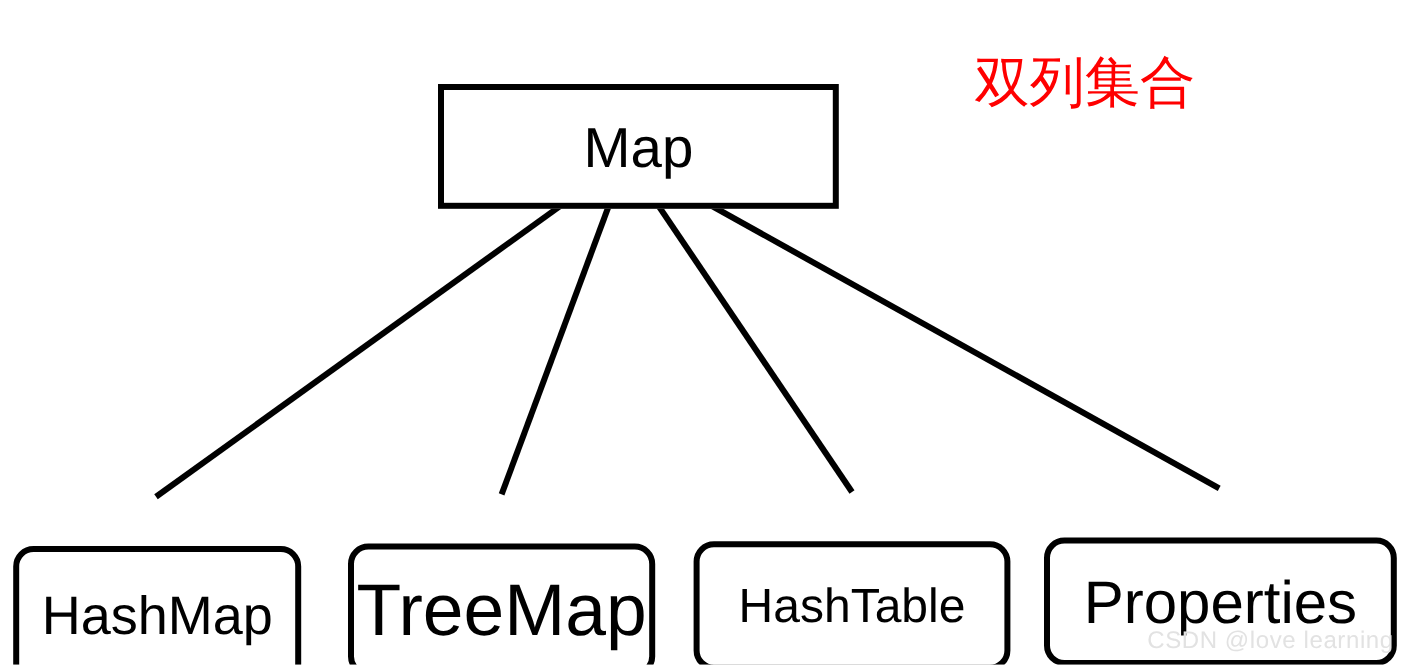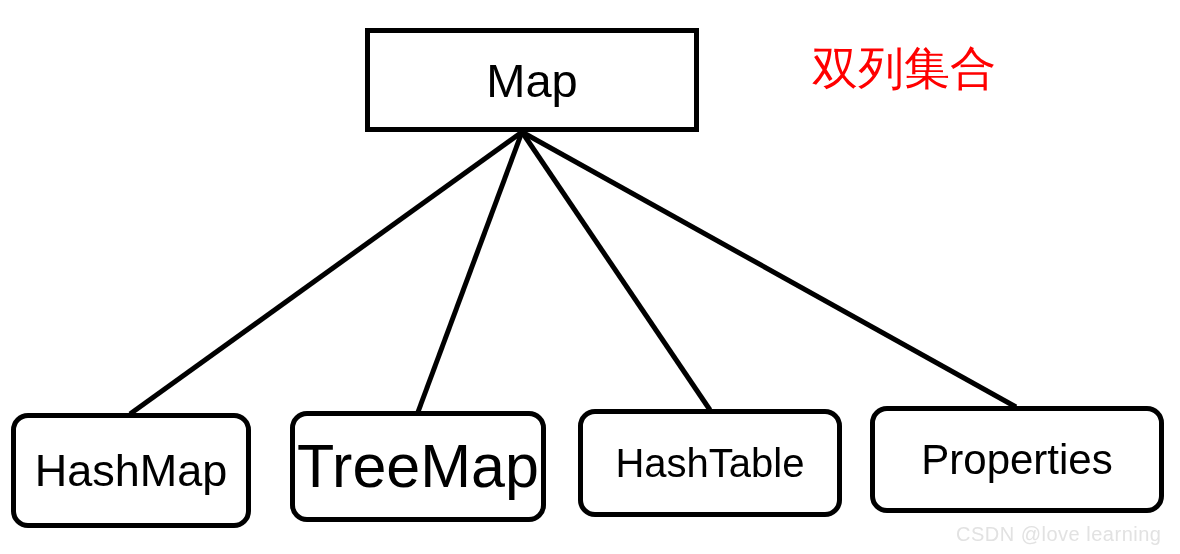--- a/index.html
+++ b/index.html
@@ -30,20 +30,21 @@
     position: absolute;
     box-sizing: border-box;
     background: #ffffff;
     border: 5px solid #000000;
     display: flex;
     align-items: center;
     justify-content: center;
     color: #000000;
     line-height: 1;
     white-space: nowrap;
+    margin-top: 42px;
   }
   .node-root {
     left: 365px;
     top: 28px;
     width: 334px;
     height: 104px;
     border-radius: 0;
     font-size: 47px;
   }
   .node-leaf {
@@ -68,21 +69,21 @@
     top: 409px;
     width: 264px;
     height: 108px;
     font-size: 40px;
   }
   #node-properties {
     left: 870px;
     top: 406px;
     width: 294px;
     height: 107px;
-    font-size: 42px;
+    font-size: 50px;
   }
   #annotation-label {
     position: absolute;
     left: 812px;
     top: 49px;
     color: #ff0000;
     font-size: 46px;
     line-height: 1;
     white-space: nowrap;
     font-family: Liberation Mono, monospace;

